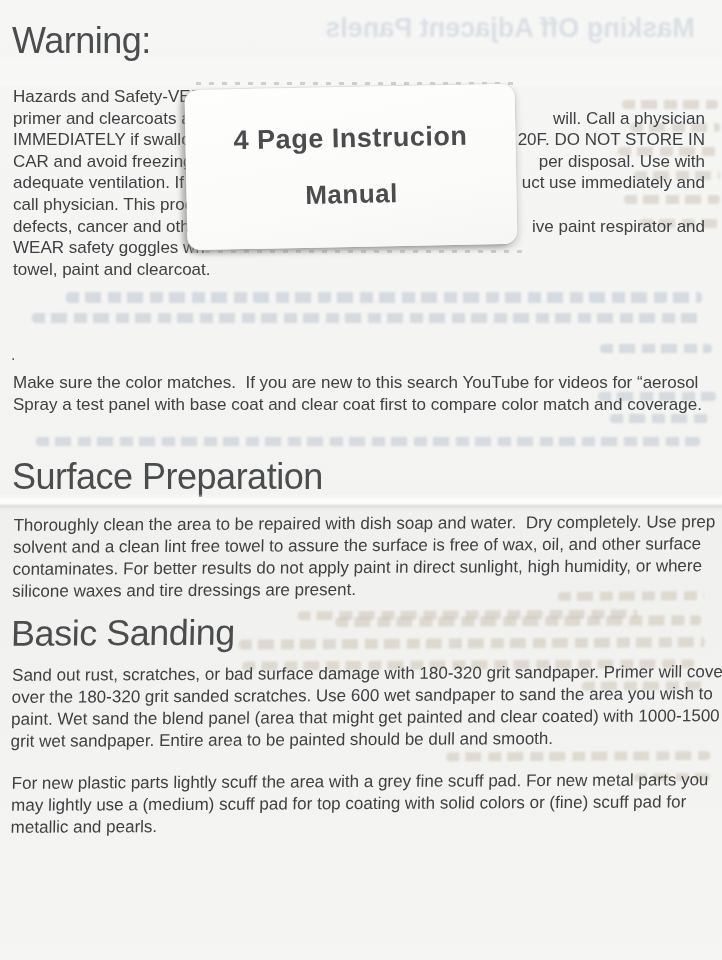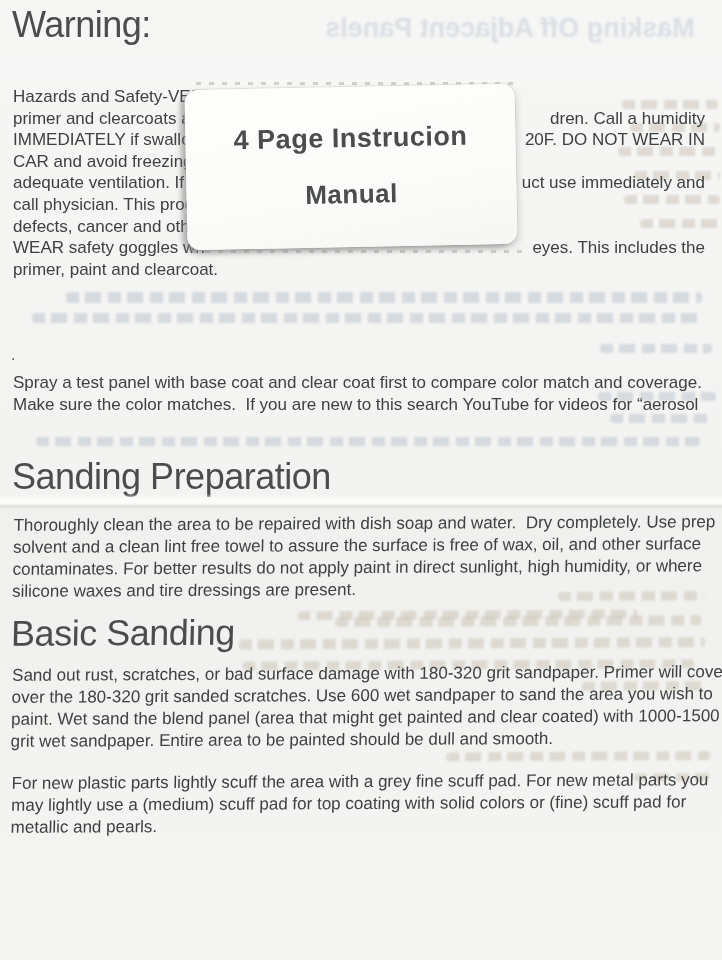--- a/index.html
+++ b/index.html
@@ -74,65 +74,66 @@
   <div class="ghost warm" style="left:634px;top:171px;width:86px;height:9px;"></div>
   <div class="ghost warm" style="left:624px;top:195px;width:96px;height:9px;"></div>
   <div class="ghost warm" style="left:640px;top:219px;width:80px;height:9px;"></div>
   <div class="ghost cool" style="left:66px;top:292px;width:636px;height:11px;"></div>
   <div class="ghost cool" style="left:32px;top:313px;width:672px;height:10px;"></div>
   <div class="ghost cool" style="left:600px;top:344px;width:112px;height:9px;"></div>
   <div class="ghost cool" style="left:598px;top:392px;width:118px;height:9px;"></div>
   <div class="ghost cool" style="left:610px;top:414px;width:100px;height:9px;"></div>
   <div class="ghost cool" style="left:36px;top:437px;width:664px;height:9px;"></div>
 
-  <div class="h1" style="top:4px;">Warning:</div>
+  <div class="h1" style="top:20px;">Warning:</div>
 
   <div class="para" style="left:13px;top:86px;width:692px;">
     <div class="wline">
       <span>Hazards and Safety-VER</span>
     </div>
     <div class="wline">
       <span>primer and clearcoats ar</span>
-      <span>dren. Call a humidity</span>
+      <span>will. Call a physician</span>
     </div>
     <div class="wline">
       <span>IMMEDIATELY if swallow</span>
-      <span>20F. DO NOT WEAR IN</span>
+      <span>20F. DO NOT STORE IN</span>
     </div>
     <div class="wline">
       <span>CAR and avoid freezing.</span>
+      <span>per disposal. Use with</span>
     </div>
     <div class="wline">
       <span>adequate ventilation. If</span>
       <span>uct use immediately and</span>
     </div>
     <div class="wline">
       <span>call physician. This produ</span>
     </div>
     <div class="wline">
       <span>defects, cancer and othe</span>
+      <span>ive paint respirator and</span>
     </div>
     <div class="wline">
       <span>WEAR safety goggles wh</span>
-      <span>eyes. This includes the</span>
     </div>
     <div class="wline">
-      <span>primer, paint and clearcoat.</span>
+      <span>towel, paint and clearcoat.</span>
       <span></span>
     </div>
   </div>
 
   <div class="stray-dot">.</div>
 
   <div class="para" style="left:13px;top:372px;">
+    <div class="pline">Make sure the color matches.  If you are new to this search YouTube for videos for “aerosol</div>
     <div class="pline">Spray a test panel with base coat and clear coat first to compare color match and coverage.</div>
-    <div class="pline">Make sure the color matches.  If you are new to this search YouTube for videos for “aerosol</div>
   </div>
 
-  <div class="h1" style="top:456px;">Sanding Preparation</div>
+  <div class="h1" style="top:456px;">Surface Preparation</div>
 
   <div class="seam"></div>
 
   <div class="sheet-bottom">
 
     <div class="ghost warm" style="left:560px;top:88px;width:146px;height:9px;"></div>
     <div class="ghost warm" style="left:300px;top:106px;width:340px;height:9px;"></div>
     <div class="ghost warm" style="left:338px;top:112px;width:366px;height:10px;"></div>
     <div class="ghost warm" style="left:242px;top:134px;width:466px;height:10px;"></div>
     <div class="ghost warm" style="left:246px;top:156px;width:452px;height:9px;"></div>

